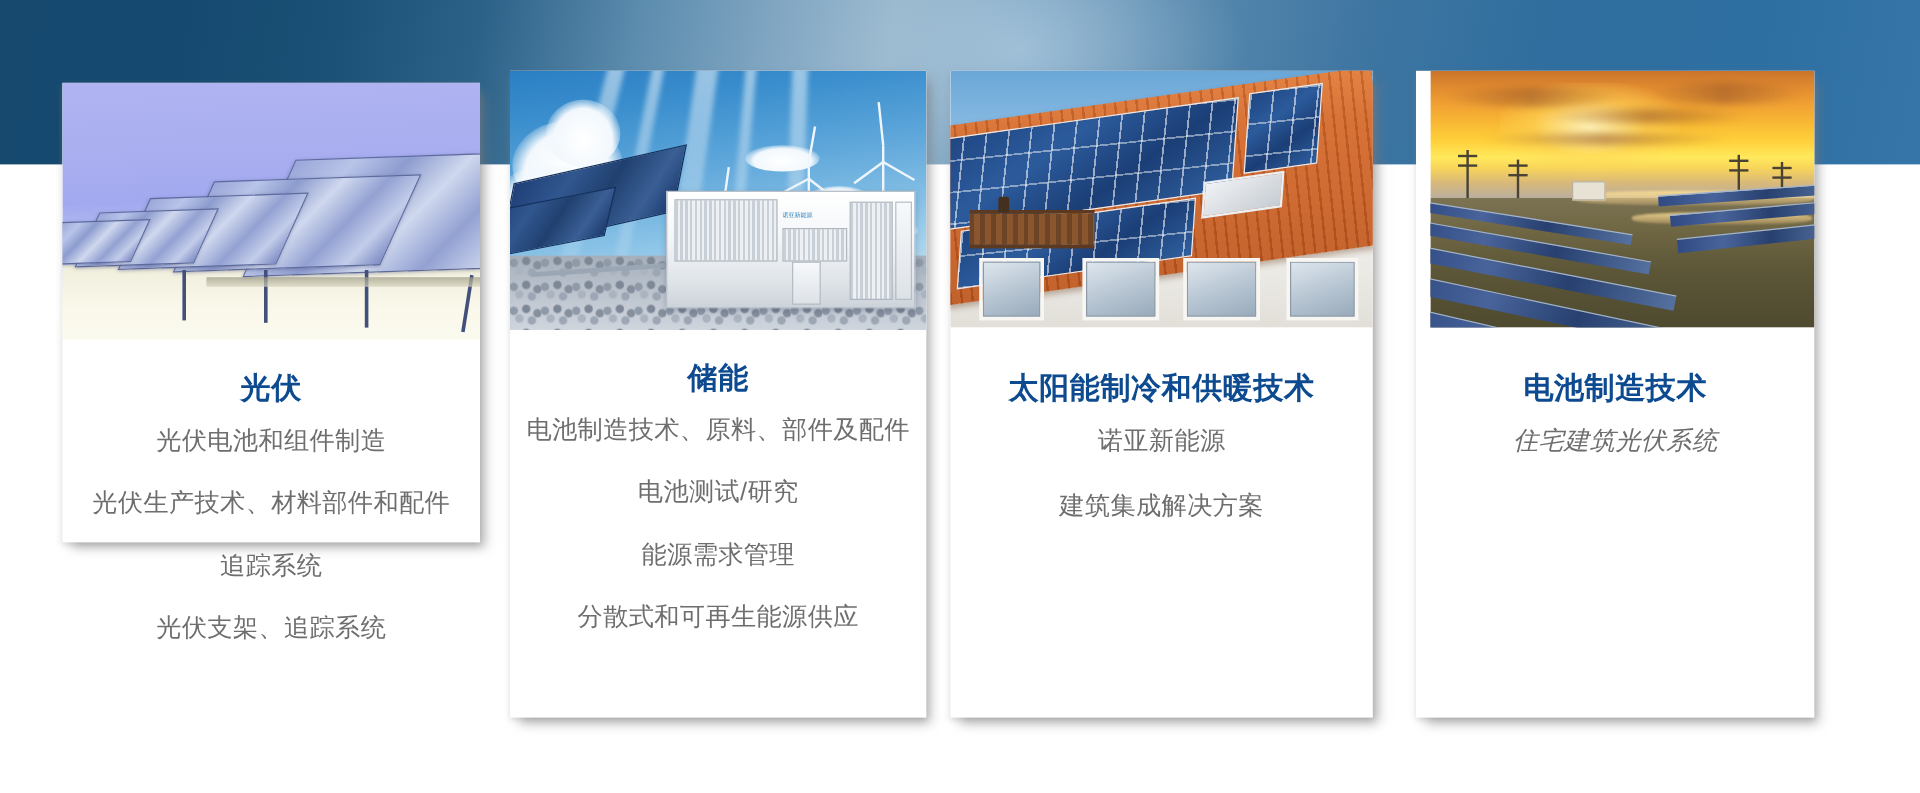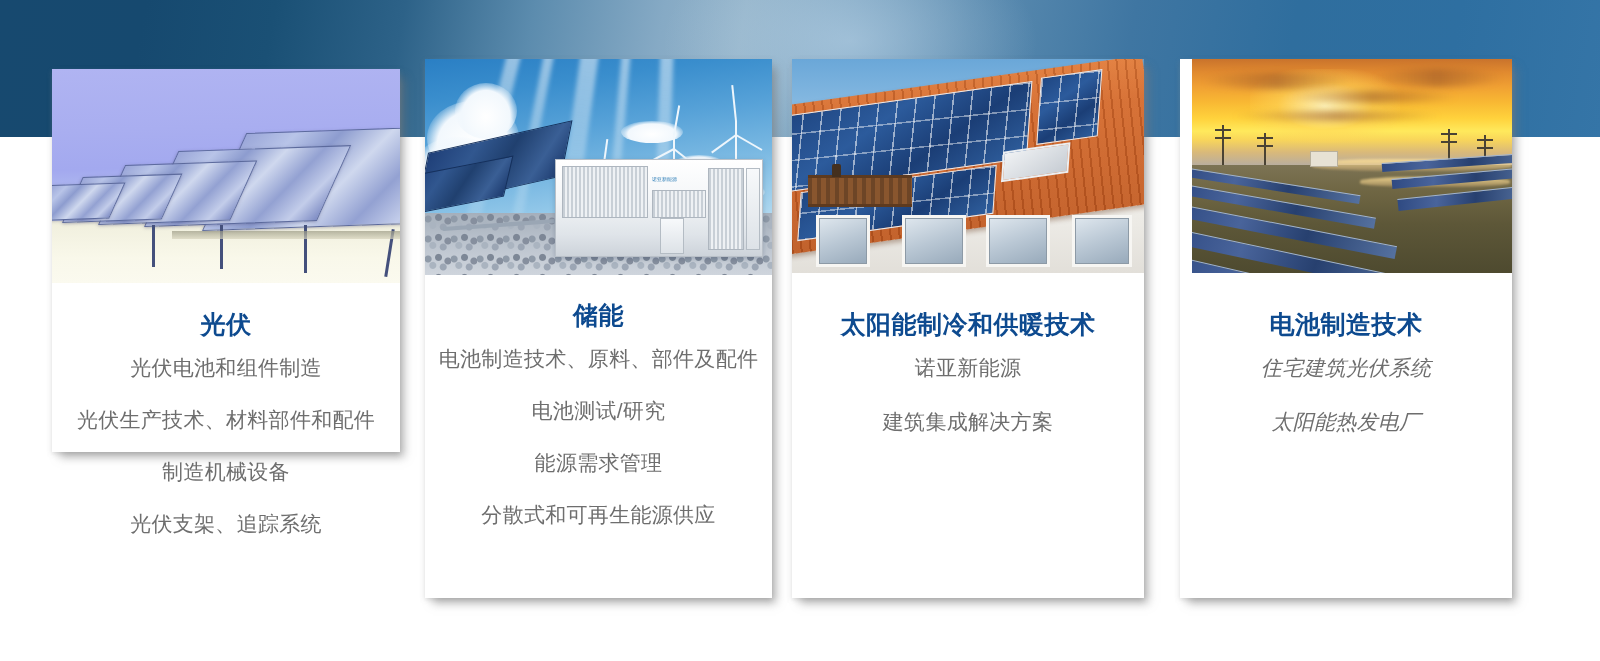--- a/index.html
+++ b/index.html
@@ -339,21 +339,21 @@
         <div class="pv-leg" style="left:100px; bottom:16px; height:42px;"></div>
         <div class="pv-row" style="left:-18px; bottom:62px; width:72px; height:34px; transform:skewX(-26deg) rotate(-2deg);"></div>
         <div style="position:absolute;left:120px;bottom:44px;width:250px;height:8px;background:linear-gradient(180deg,#9b9a84,#d7d4bd);opacity:.7;"></div>
       </div>
     </div>
     <div class="card-body">
       <div class="card-title">光伏</div>
       <ul class="card-list">
         <li>光伏电池和组件制造</li>
         <li>光伏生产技术、材料部件和配件</li>
-        <li>制造机械设备</li>
+        <li>追踪系统</li>
         <li>光伏支架、追踪系统</li>
       </ul>
     </div>
   </div>
 
   <div class="card" id="card-storage">
     <div class="card-photo">
       <div class="photo-inner">
         <div class="st-sky"></div>
         <div class="st-ray" style="left:86px;  transform:rotate(14deg);"></div>
@@ -455,18 +455,17 @@
         <div class="sf-row" style="left:190px; top:104px; width:150px; height:8px;  transform:rotate(-4deg);"></div>
         <div class="sf-row" style="left:200px; top:120px; width:140px; height:9px;  transform:rotate(-5deg);"></div>
         <div class="sf-row" style="left:206px; top:140px; width:130px; height:11px; transform:rotate(-6deg);"></div>
         <div style="position:absolute;left:118px;top:92px;width:26px;height:14px;background:#e7e2d4;border:1px solid #b8b09c;"></div>
       </div>
     </div>
     <div class="card-body">
       <div class="card-title">电池制造技术</div>
       <ul class="card-list">
         <li>住宅建筑光伏系统</li>
-        <li>太阳能热发电厂</li>
       </ul>
     </div>
   </div>
 
 </div>
 
 </body></html>

